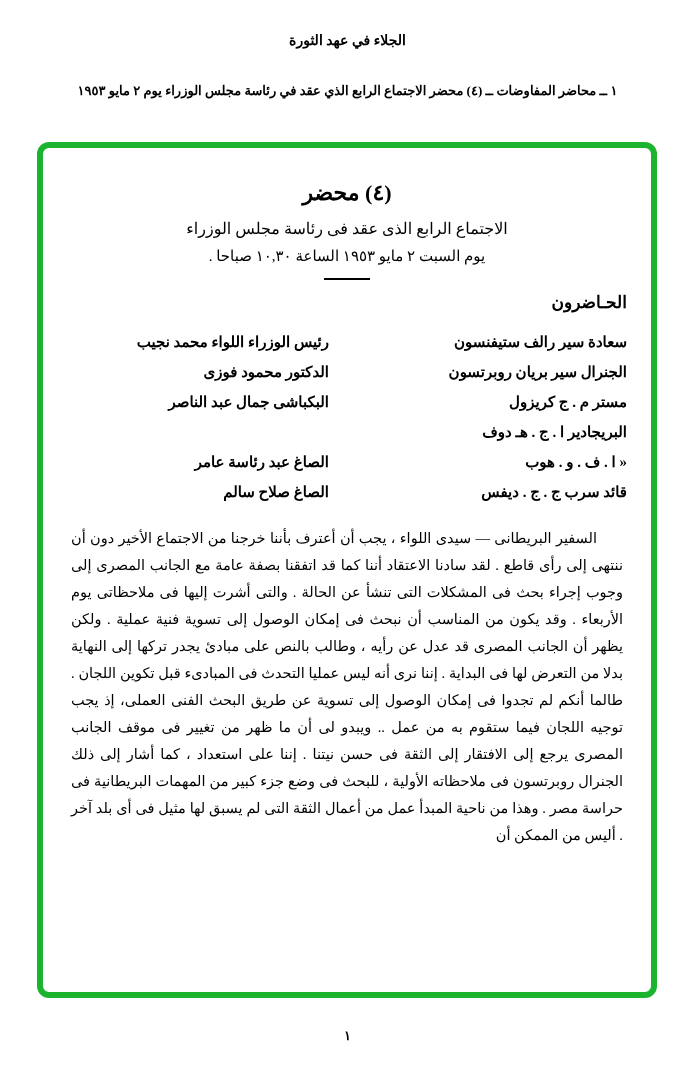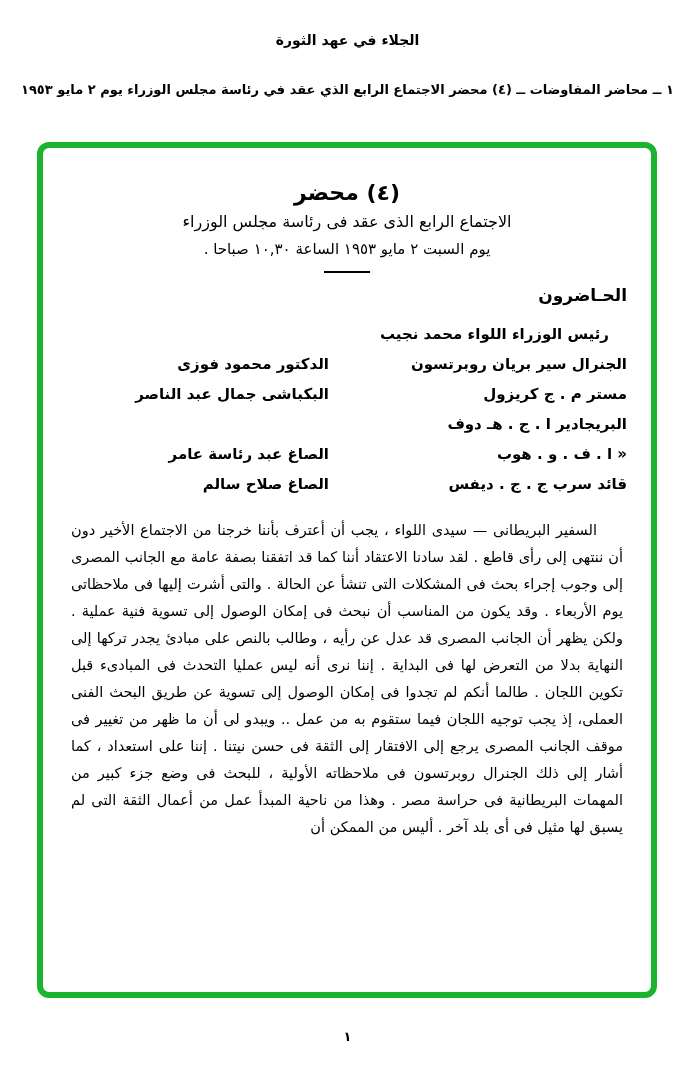--- a/index.html
+++ b/index.html
@@ -9,38 +9,39 @@
     width: 695px; height: 1070px;
     font-family: "DejaVu Sans", sans-serif;
     color: var(--ink);
     direction: rtl;
   }
   .page {
     position: relative;
     width: 695px; height: 1070px;
     background: var(--paper);
     overflow: hidden;
+    font-family: Liberation Serif, serif;
   }
   
   .page-header { text-align: center; padding-top: 32px; }
   .h-title { font-size: 14px; font-weight: bold; margin-bottom: 11px; letter-spacing: 0.5px; }
   .h-sub   { font-size: 13px; font-weight: bold; margin-bottom: 7px; margin-top: 34px; }
   .h-src   { font-size: 10.5px; font-weight: bold; }
   
   .doc-box {
     position: absolute;
     left: 37px; top: 142px;
     width: 620px; height: 856px;
     border: 6px solid var(--green);
     border-radius: 12px;
     padding: 26px 24px 12px 24px;
     background: var(--paper);
   }
   .doc-heading { text-align: center; font-size: 22px; font-weight: bold; margin-top: 6px; }
-  .doc-session { text-align: center; font-size: 16px; margin-top: 7px; }
+  .doc-session { text-align: center; font-size: 16px; margin-top: 13px; }
   .doc-date    { text-align: center; font-size: 15px; margin-top: 9px; }
   .rule {
     width: 46px; height: 0;
     border-top: 2px solid var(--ink);
     margin: 13px auto 12px auto;
   }
   .att-heading { font-size: 17px; font-weight: bold; margin-bottom: 14px; }
   .att-table { margin-top: 4px; }
   .att-row { display: flex; line-height: 30px; font-size: 15px; font-weight: bold; }
   .att-cell { width: 50%; text-align: right; white-space: nowrap; overflow: hidden; }
@@ -72,20 +73,21 @@
 
   <section class="doc-box">
     <div class="doc-heading">(٤) محضر</div>
     <div class="doc-session">الاجتماع الرابع الذى عقد فى رئاسة مجلس الوزراء</div>
     <div class="doc-date">يوم السبت ٢ مايو ١٩٥٣ الساعة ١٠,٣٠ صباحا .</div>
     <div class="rule"></div>
     <div class="att-heading">الحـاضرون</div>
 
     <div class="att-table">
       <div class="att-row">
+        <span class="att-cell british">سعادة سير رالف ستيفنسون</span>
         <span class="att-cell egyptian">رئيس الوزراء اللواء محمد نجيب</span>
       </div>
       <div class="att-row">
         <span class="att-cell british">الجنرال سير بريان روبرتسون</span>
         <span class="att-cell egyptian">الدكتور محمود فوزى</span>
       </div>
       <div class="att-row">
         <span class="att-cell british">مستر م . ج كريزول</span>
         <span class="att-cell egyptian">البكباشى جمال عبد الناصر</span>
       </div>

